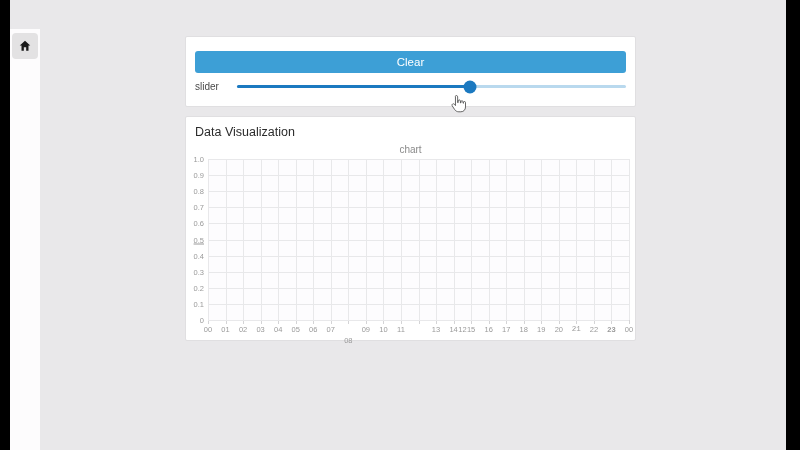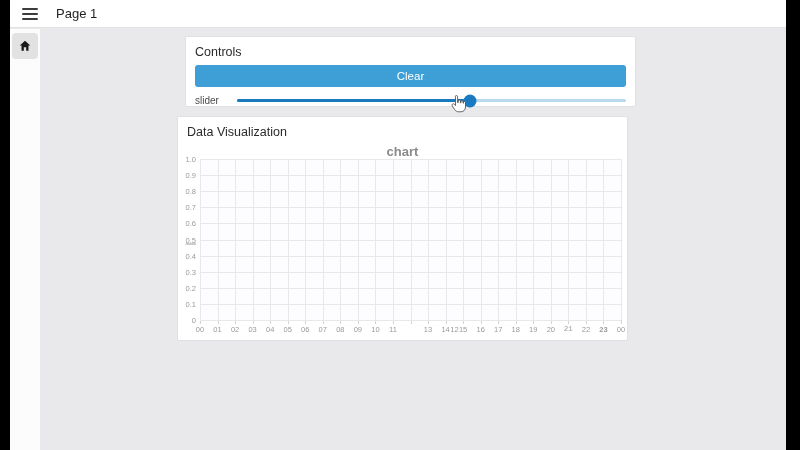--- a/index.html
+++ b/index.html
@@ -27,62 +27,53 @@
   .clear-btn { margin-top:6px; width:100%; height:22px; background:var(--accent,#3d9fd6); border:none;
                border-radius:3px; color:#fff; font-size:11.5px; font-family:inherit; cursor:pointer; }
 
   .slider-row { margin-top:8px; display:flex; align-items:center; }
   .slider-label { font-size:10px; color:#4a4a4a; width:32px; }
   .slider-rail { position:relative; flex:1; height:3px; background:var(--rail,#b9d9ee); border-radius:2px; margin-left:10px; }
   .slider-fill { position:absolute; left:0; top:0; height:3px; background:var(--fill,#1b79c0); border-radius:2px; }
   .slider-thumb { position:absolute; top:50%; width:13px; height:13px; background:var(--fill,#1b79c0);
                   border-radius:50%; transform:translate(-50%,-50%); cursor:pointer; }
 
-  .card-viz { left:137px; top:87px; width:451px; height:225px; padding:8px 9px; }
+  .card-viz { left:145px; top:87px; width:451px; height:225px; padding:8px 9px; }
   .chart-title { position:absolute; left:0; width:100%; top:27px; text-align:center;
-                 font-size:13px; font-weight:700; color:#8a8a8a; }
+                 font-size:10px; font-weight:400; color:#8a8a8a; }
   .plot { position:absolute; left:22px; top:42px; width:421px; height:161px; background:#fdfcfe; }
   .vline { position:absolute; top:0; bottom:0; width:1px; background:#e8e8ea; }
   .hline { position:absolute; left:0; right:0; height:1px; background:#e8e8ea; }
   .xtick { position:absolute; bottom:-4px; width:1px; height:4px; background:#d4d4d6; }
   .ylabels { position:absolute; left:0; top:42px; width:20px; height:161px; }
   .ylab { position:absolute; right:2px; transform:translateY(-50%); font-size:7.5px; color:#9a9a9a; }
   .xlabels { position:absolute; left:22px; top:208px; width:421px; height:12px; }
   .xlab { position:absolute; transform:translateX(-50%); font-size:7.5px; color:#9a9a9a; }
 
   .cursor { position:absolute; left:410px; top:65px; width:17px; height:20px; z-index:50; pointer-events:none; }
 </style>
 </head>
 <body>
 
 <div class="stage">
   <div class="app">
 
-    <div class="header">
-      <div class="hamburger">
-          <span></span>
-          <span></span>
-          <span></span>
-        </div>
-      <div class="page-title">Page 1</div>
-    </div>
 
     <div class="content">
       <div class="sidebar">
         <div class="home-btn">
           <svg width="14" height="14" viewBox="0 0 24 24" fill="#1a1a1a">
               <path d="M12 3l9 8h-3v9h-4v-6h-4v6H6v-9H3z"></path>
             </svg>
         </div>
       </div>
 
       <div class="main">
 
         <div class="card card-controls">
-          <div class="card-title">Controls</div>
           <button class="clear-btn">Clear</button>
           <div class="slider-row">
             <span class="slider-label">slider</span>
             <div class="slider-rail">
               <div class="slider-fill" style="width: 60%;"></div>
               <div class="slider-thumb" style="left: 60%;"></div>
             </div>
           </div>
         </div>
 
@@ -171,21 +162,21 @@
             </div>
           <div class="xlabels">
               <div class="xlab" style="left: 0%;">00</div>
               <div class="xlab" style="left: 4.16667%;">01</div>
               <div class="xlab" style="left: 8.33333%;">02</div>
               <div class="xlab" style="left: 12.5%;">03</div>
               <div class="xlab" style="left: 16.6667%;">04</div>
               <div class="xlab" style="left: 20.8333%;">05</div>
               <div class="xlab" style="left: 25%;">06</div>
               <div class="xlab" style="left: 29.1667%;">07</div>
-              <div class="xlab" style="left: 33.3333%;">08</div>
+              <div class="xlab" style="left: 33.3333%; margin-top: 11px;">08</div>
               <div class="xlab" style="left: 37.5%;">09</div>
               <div class="xlab" style="left: 41.6667%;">10</div>
               <div class="xlab" style="left: 45.8333%;">11</div>
               <div class="xlab" style="left: 50%; margin-left: 44px;">12</div>
               <div class="xlab" style="left: 54.1667%;">13</div>
               <div class="xlab" style="left: 58.3333%;">14</div>
               <div class="xlab" style="left: 62.5%;">15</div>
               <div class="xlab" style="left: 66.6667%;">16</div>
               <div class="xlab" style="left: 70.8333%;">17</div>
               <div class="xlab" style="left: 75%;">18</div>

